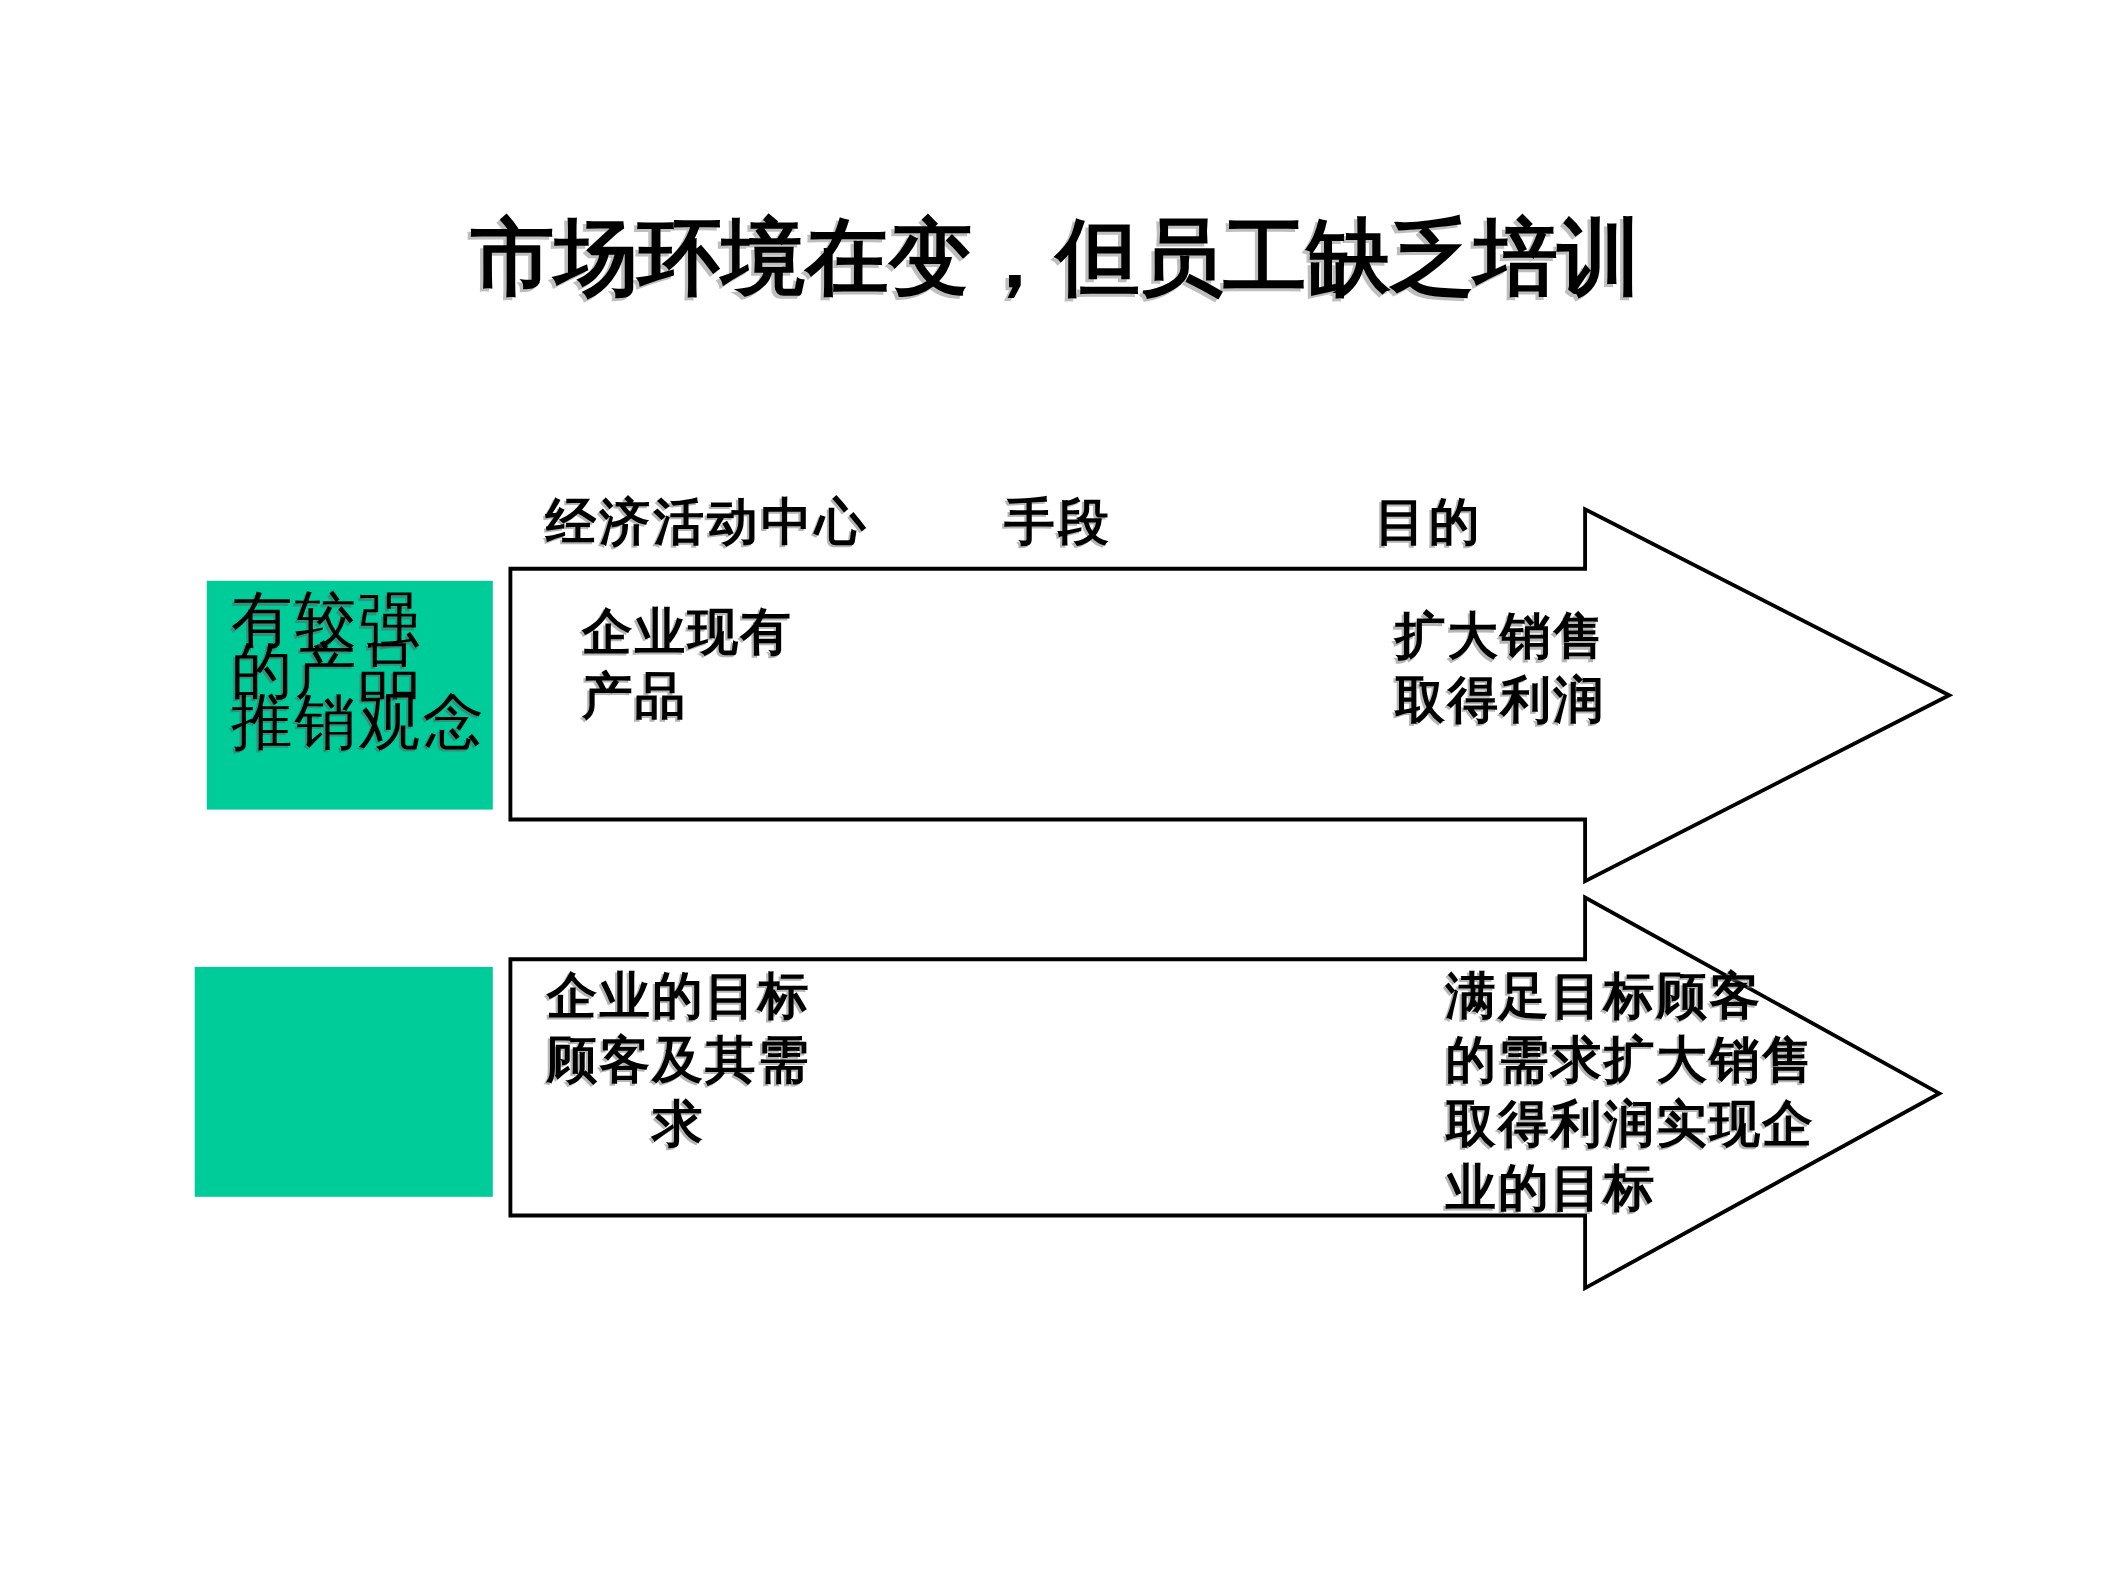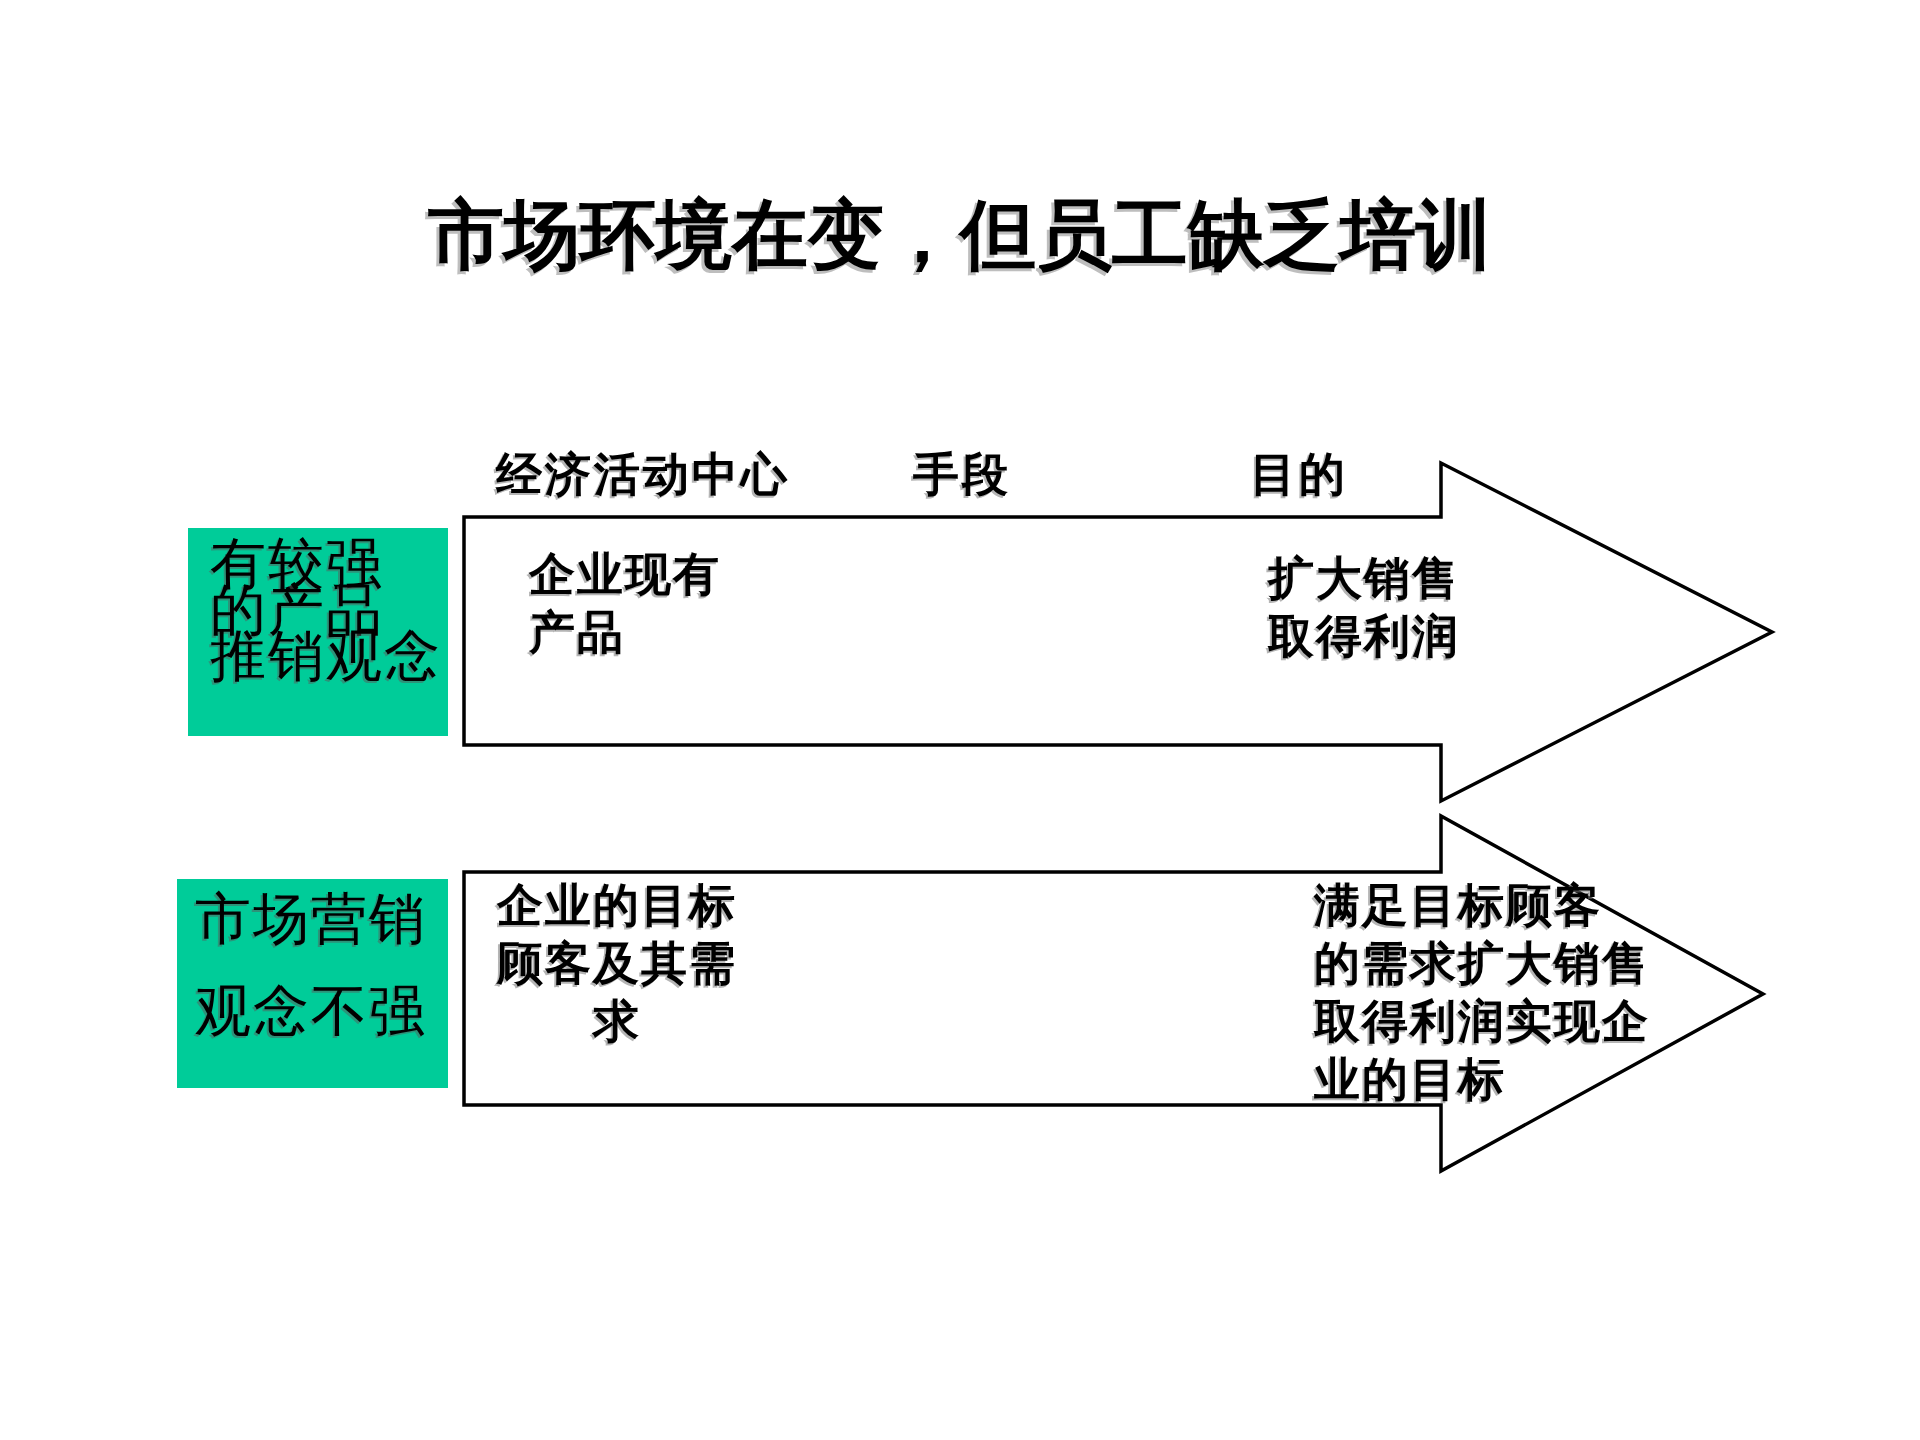--- a/index.html
+++ b/index.html
@@ -89,23 +89,20 @@
   <div class="hdr" style="left:476px;">经济活动中心</div>
   <div class="hdr" style="left:893px;">手段</div>
   <div class="hdr" style="left:1230px;text-align:right;">目的</div>
 
   <div class="greenbox" style="left:188px; top:528px; width:260px; height:208px;"></div>
   <div class="boxtext" style="left:210px; top:541px;">有较强
 的产品
 推销观念</div>
 
   <div class="greenbox" style="left:177px; top:879px; width:271px; height:209px;"></div>
-  <div class="boxtext" style="left:195px; top:896px;">市场营销
-
-观念不强</div>
 
   <div class="cell" style="left:502px; top:545px;margin-left:27px;">企业现有
 产品</div>
   <div class="cell" style="left:1268px; top:549px;">扩大销售
 取得利润</div>
 
   <div class="cell" style="left:497px; top:876px;text-align:center;">企业的目标
 顾客及其需
 求</div>
   <div class="cell" style="left:1314px; top:876px;">满足目标顾客

